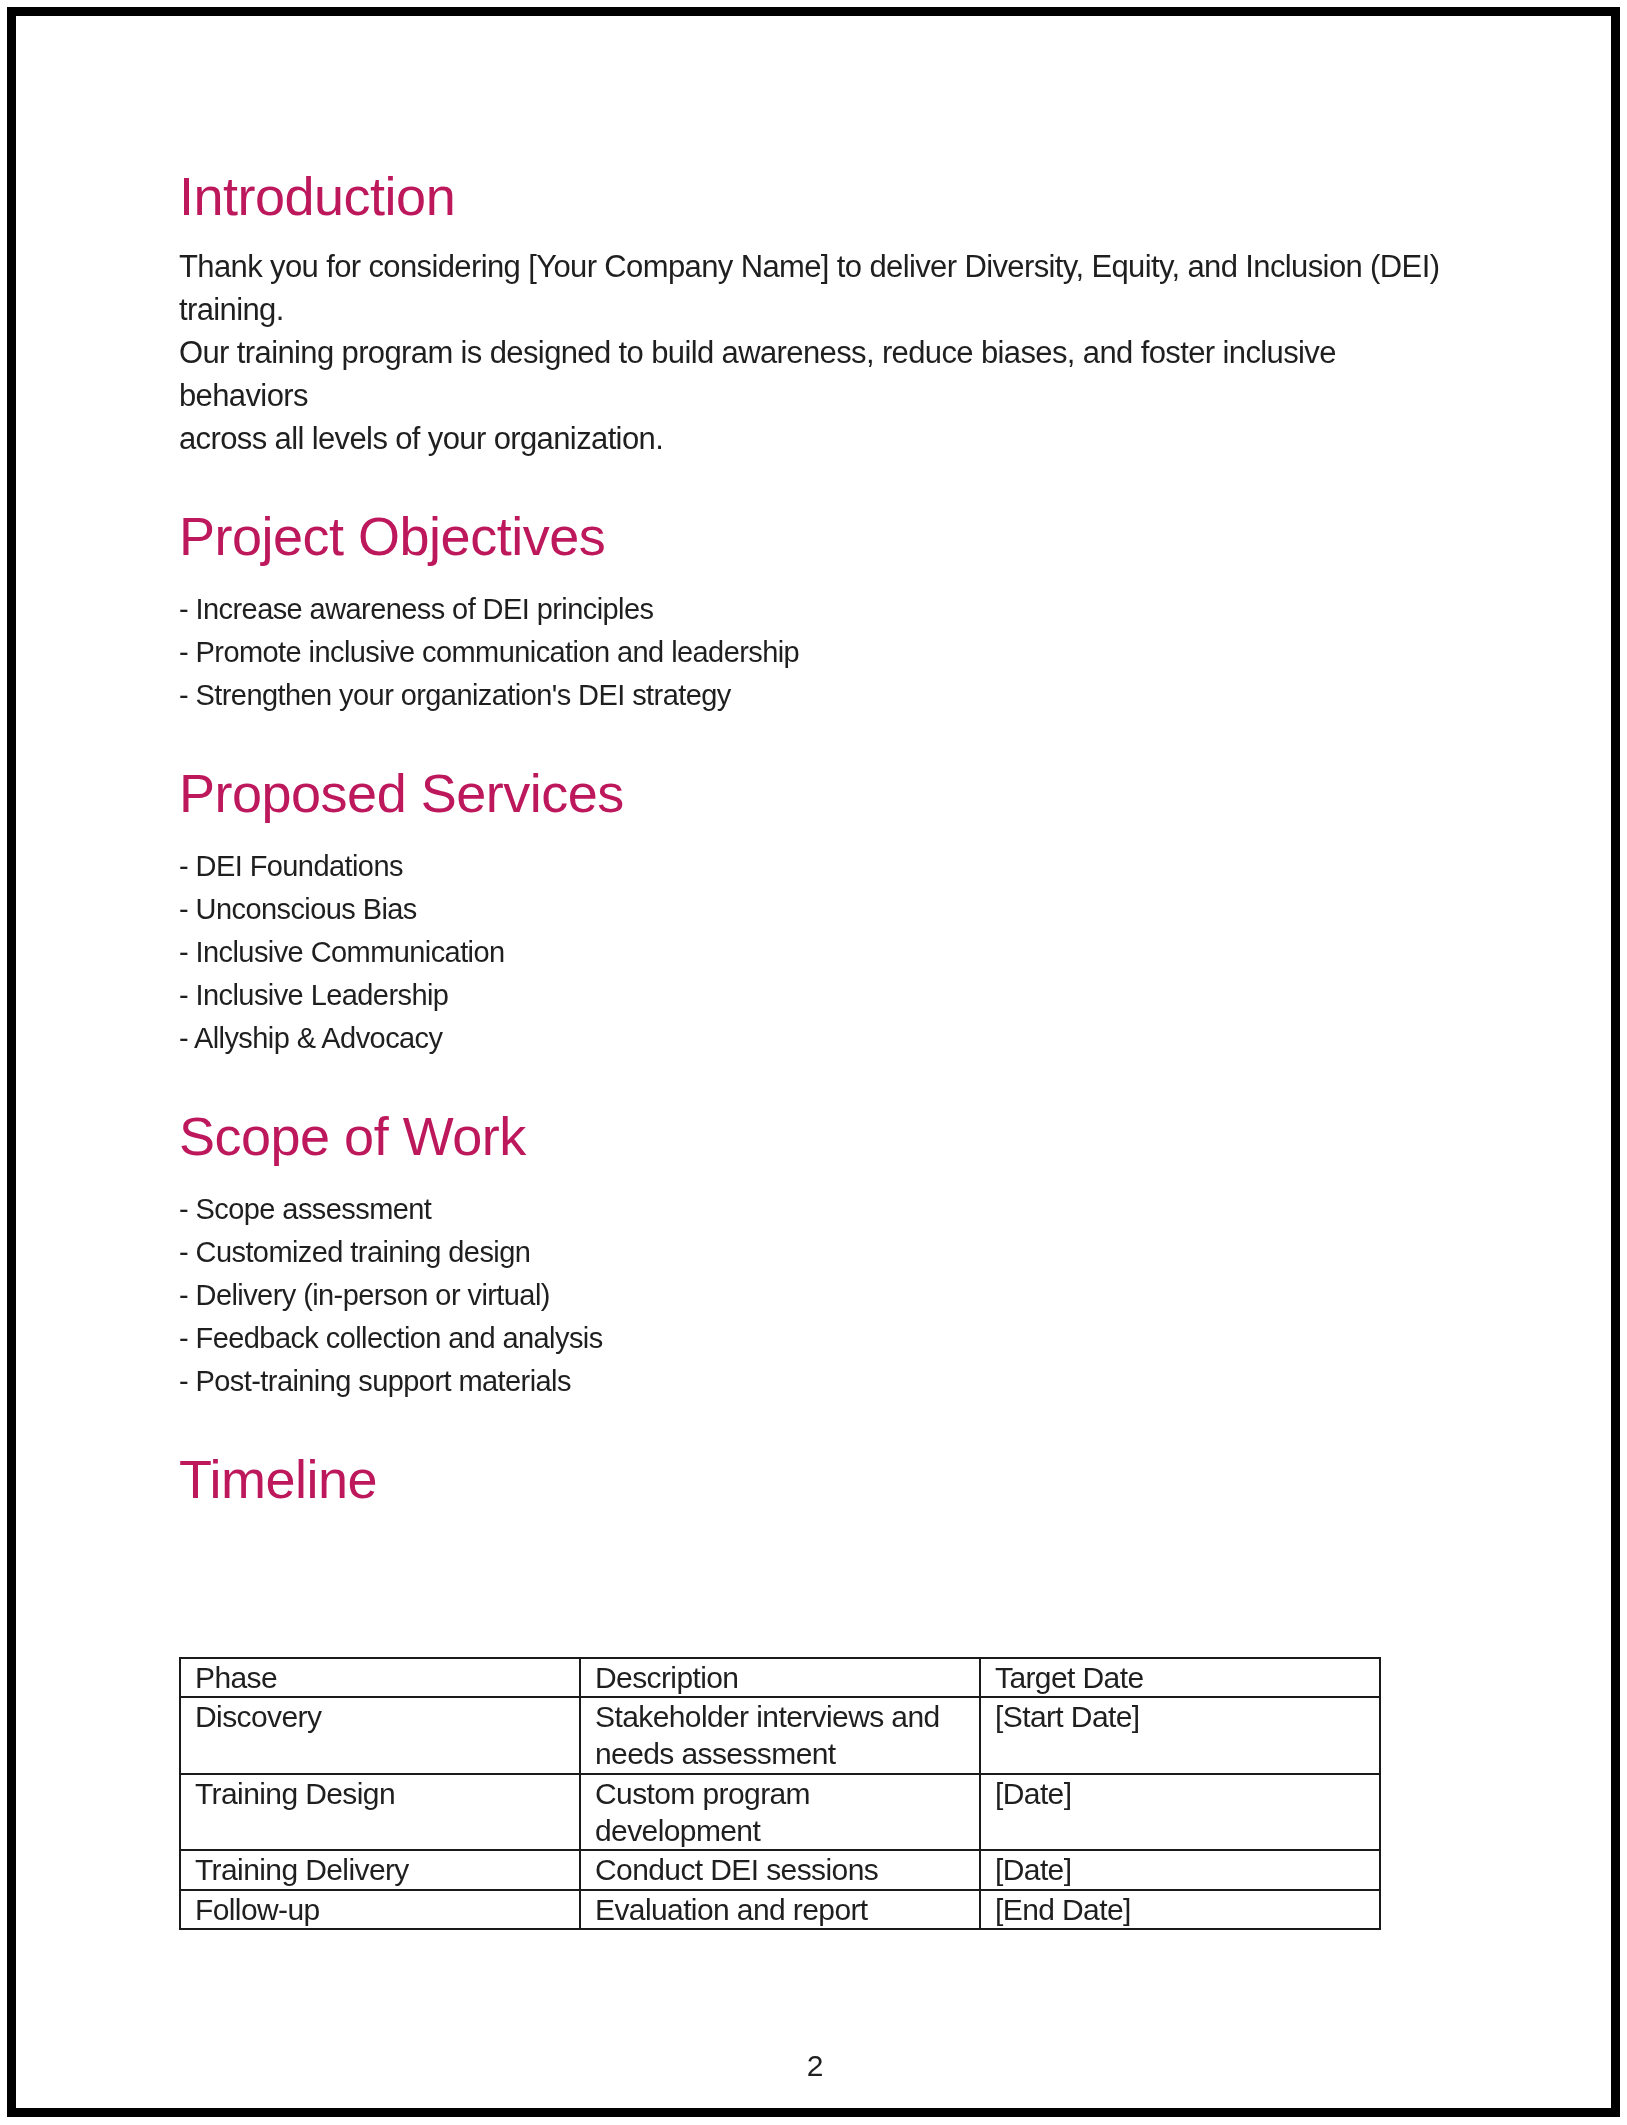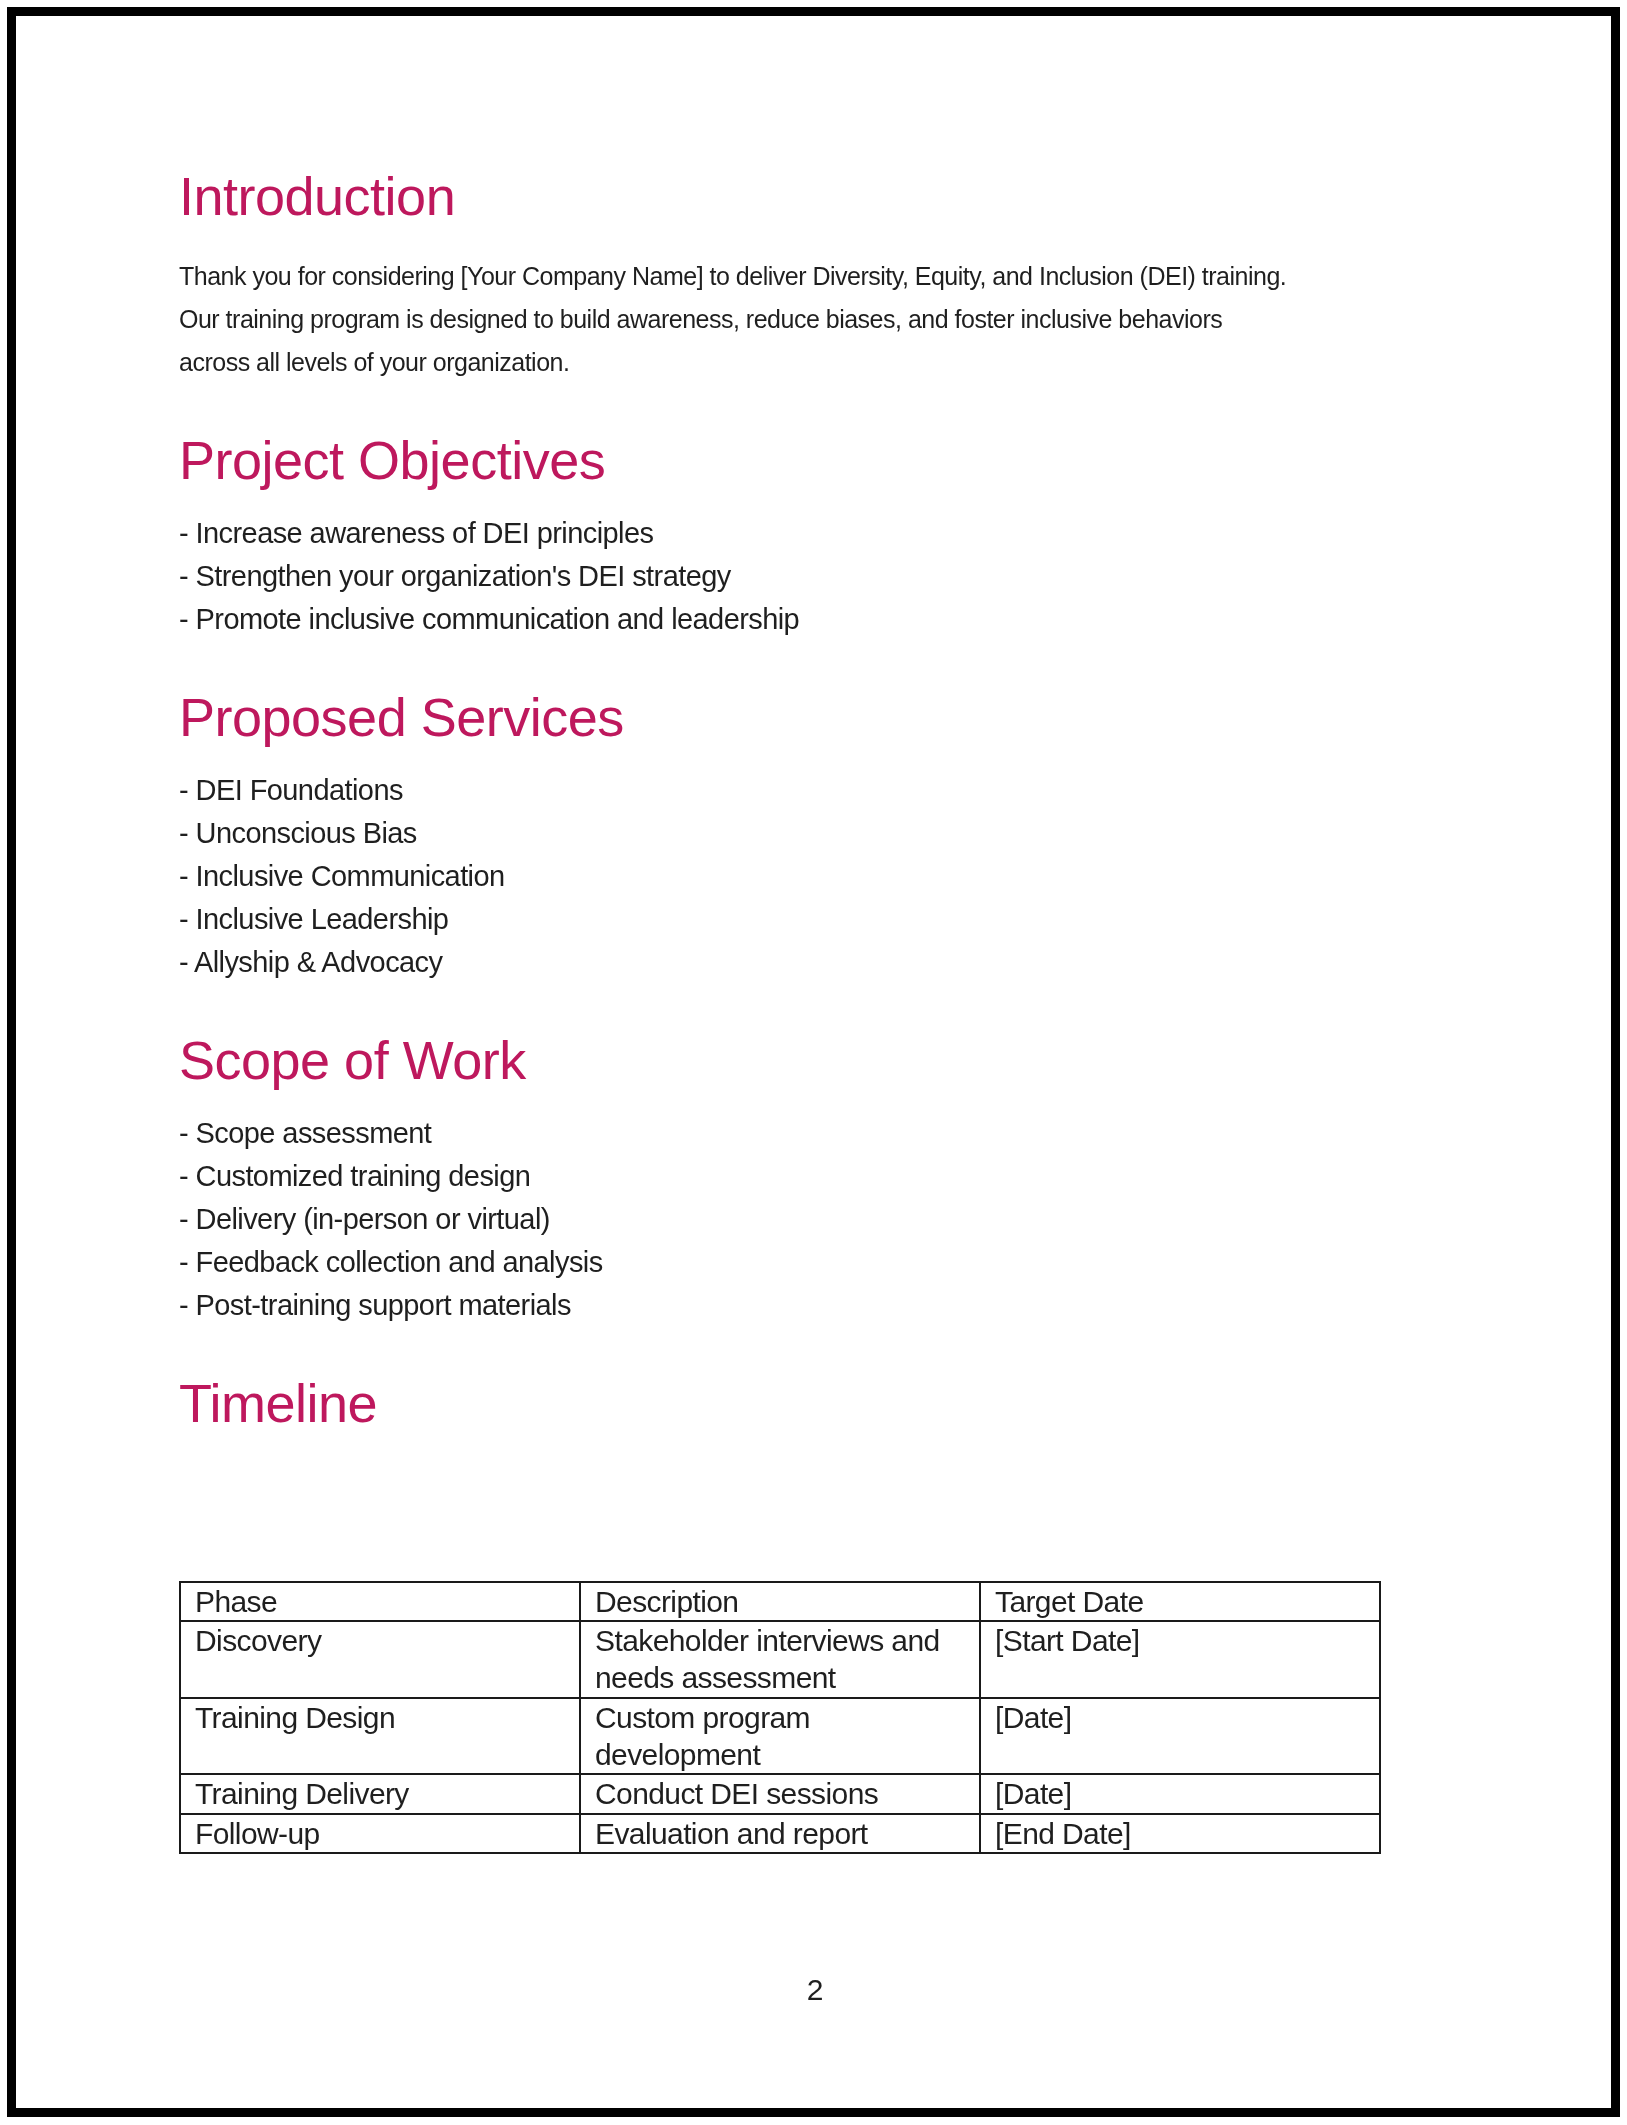--- a/index.html
+++ b/index.html
@@ -22,22 +22,22 @@
   h1{
     font-size:54px;
     line-height:66px;
     font-weight:400;
     letter-spacing:-0.5px;
     margin:43px 0 0 0;
     color:#be185d;
   }
   h1.first{margin-top:0;}
   .para{
-    margin-top:26px;
-    font-size:25px;
+    margin-top:16px;
+    font-size:31px;
     line-height:43px;
     letter-spacing:-0.02em;
     white-space:pre-line;
   }
   .list{
     margin-top:19px;
     font-size:29px;
     line-height:43px;
     letter-spacing:-0.02em;
   }
@@ -81,22 +81,22 @@
   <div class="content">
 
     <h1 class="first">Introduction</h1>
     <div class="para">Thank you for considering [Your Company Name] to deliver Diversity, Equity, and Inclusion (DEI) training.
 Our training program is designed to build awareness, reduce biases, and foster inclusive behaviors
 across all levels of your organization.</div>
 
     <h1>Project Objectives</h1>
     <div class="list">
       <div class="li">- Increase awareness of DEI principles</div>
+      <div class="li">- Promote inclusive communication and leadership</div>
       <div class="li">- Strengthen your organization's DEI strategy</div>
-      <div class="li">- Promote inclusive communication and leadership</div>
     </div>
 
     <h1>Proposed Services</h1>
     <div class="list">
       <div class="li">- DEI Foundations</div>
       <div class="li">- Unconscious Bias</div>
       <div class="li">- Inclusive Communication</div>
       <div class="li">- Inclusive Leadership</div>
       <div class="li">- Allyship &amp; Advocacy</div>
     </div>

